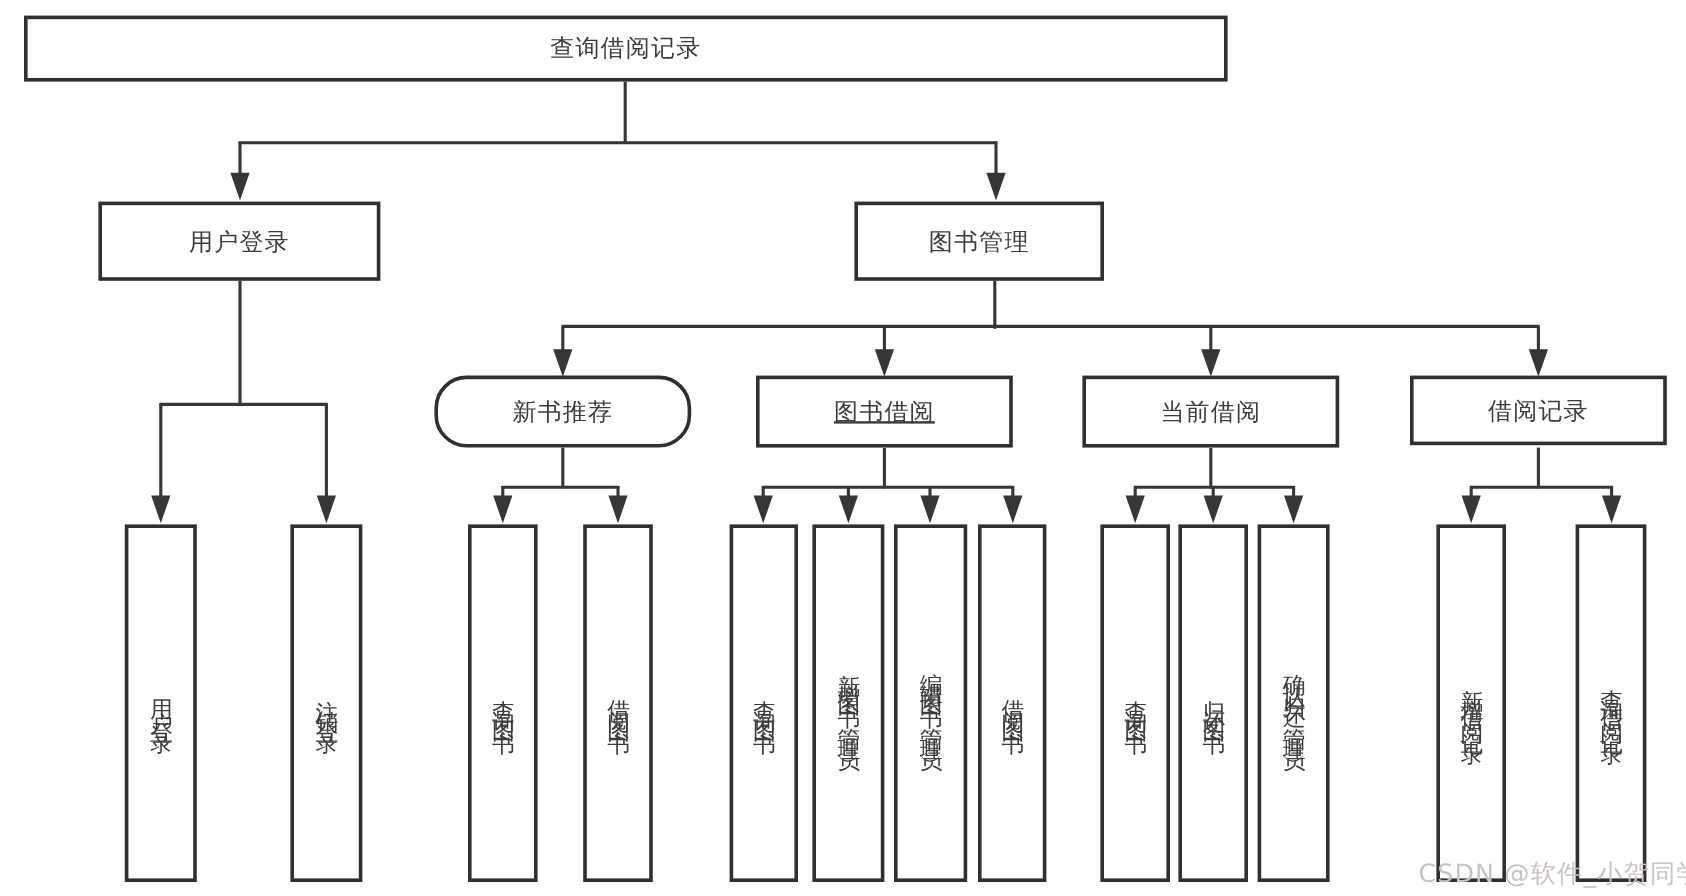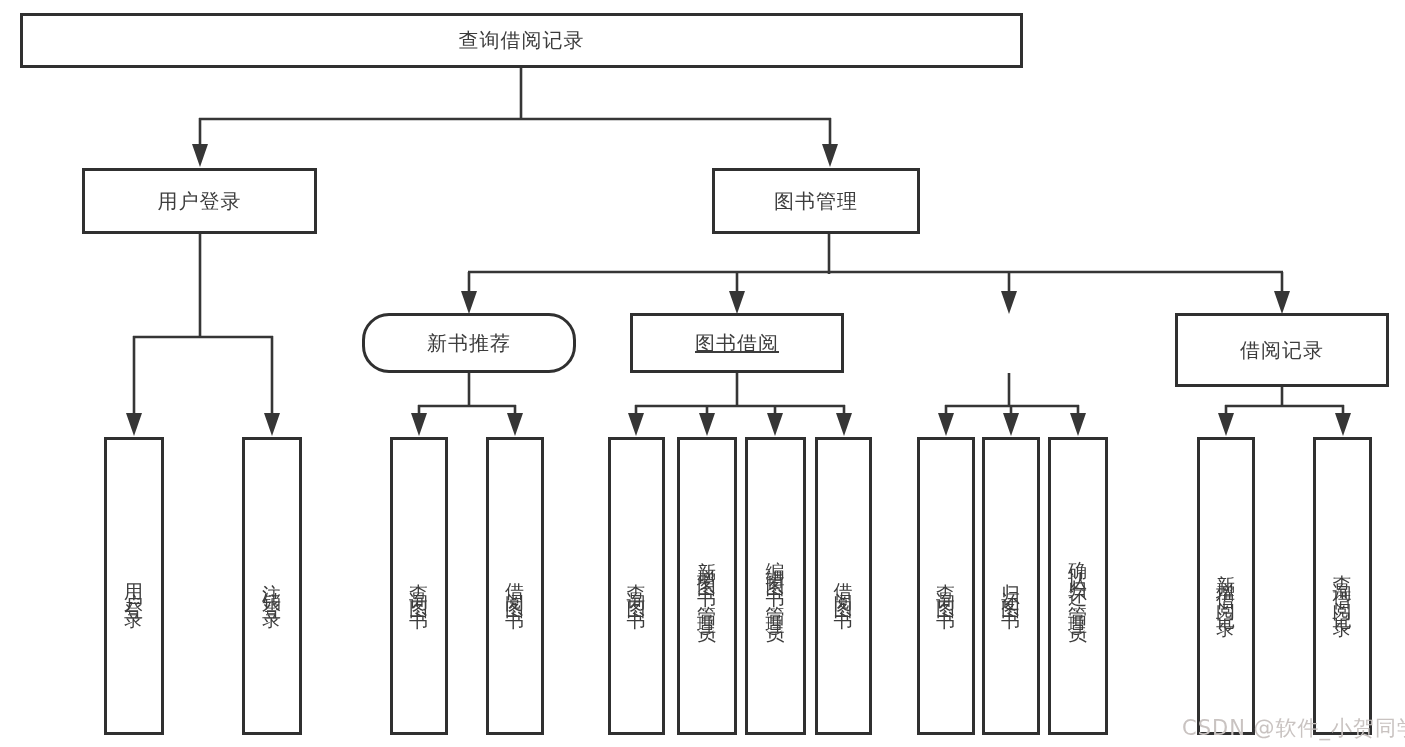--- a/index.html
+++ b/index.html
@@ -129,21 +129,22 @@
     </g>
   </svg>
 
   <div class="node" style="left:20px; top:13px; width:1003px; height:55px;">查询借阅记录</div>
 
   <div class="node" style="left:82px; top:168px; width:235px; height:66px;">用户登录</div>
   <div class="node" style="left:712px; top:168px; width:208px; height:66px;">图书管理</div>
 
   <div class="node" style="left:362px; top:313px; width:214px; height:60px;border-radius:27px;">新书推荐</div>
   <div class="node" style="left:630px; top:313px; width:214px; height:60px;text-decoration:underline;">图书借阅</div>
-  <div class="node" style="left:1175px; top:313px; width:214px; height:74px;">借阅记录</div>
+  <div class="node" style="left:902px; top:313px; width:214px; height:60px;">当前借阅</div>
+  <div class="node" style="left:1175px; top:313px; width:214px; height:58px;">借阅记录</div>
 
   <div class="node leaf" style="left:104px; top:437px; width:60px; height:298px;">
     <span class="vtext">用户登录</span>
   </div>
   <div class="node leaf" style="left:242px; top:437px; width:60px; height:298px;">
     <span class="vtext">注销登录</span>
   </div>
 
   <div class="node leaf" style="left:390px; top:437px; width:58px; height:298px;">
     <span class="vtext">查询图书</span>

